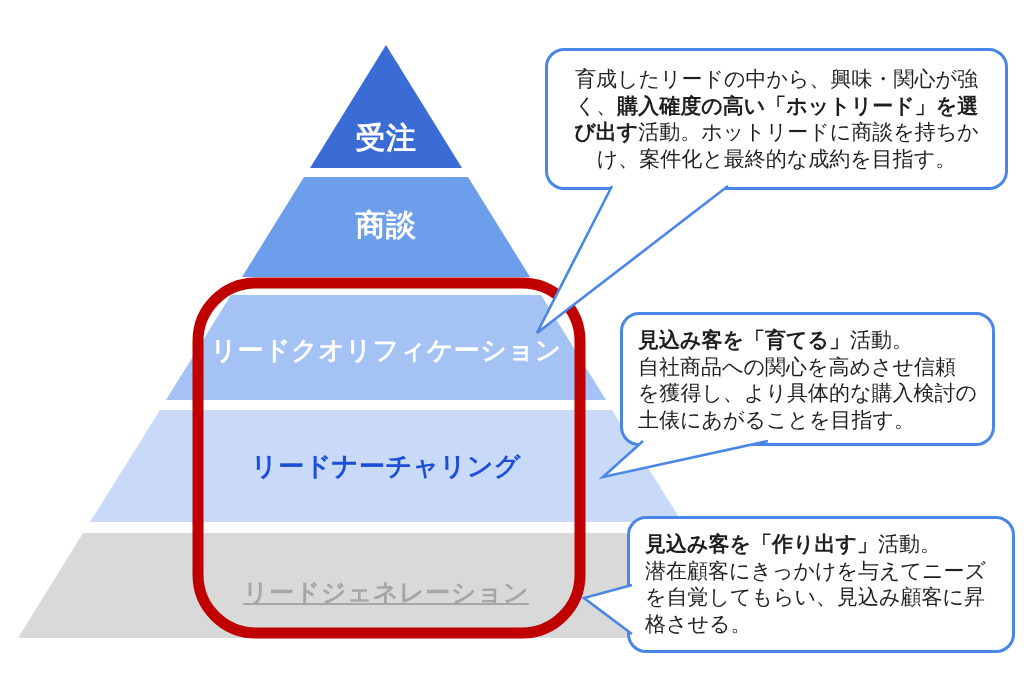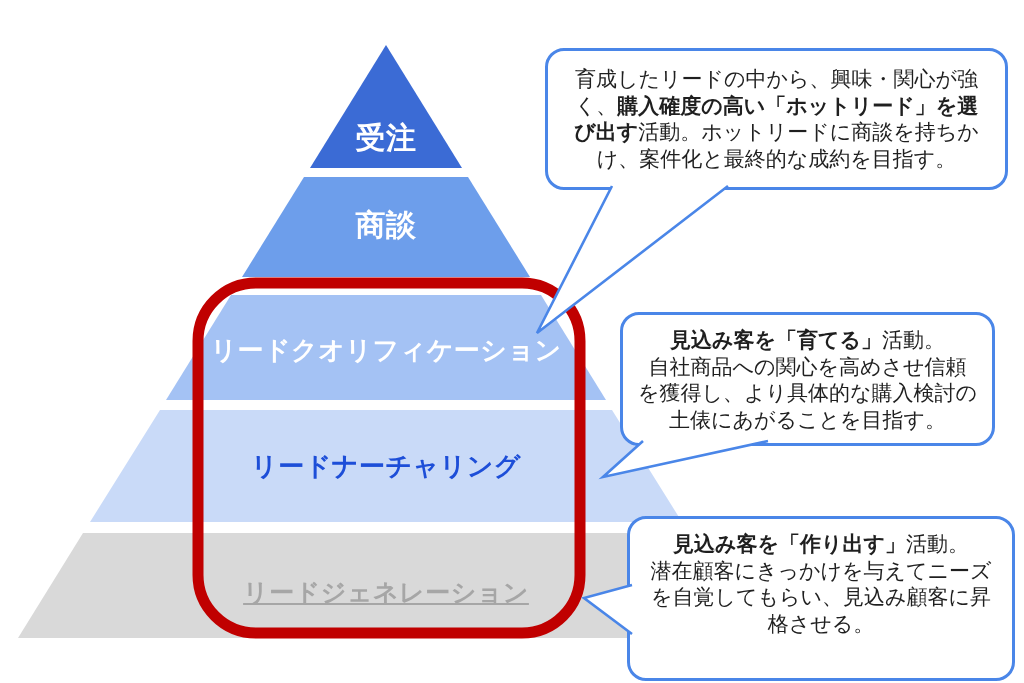--- a/index.html
+++ b/index.html
@@ -14,21 +14,21 @@
   }
   .band-label.big{font-size:30px;}
   .band-label.mid{font-size:26px;}
   .callout{
     position:absolute;box-sizing:border-box;background:#ffffff;
     border:3px solid #4a86e8;border-radius:19px;color:#1f1f1f;
     font-size:21px;line-height:26.5px;z-index:2;
   }
   .callout .b{font-weight:700;}
   .callout.center{text-align:center;padding:15px 26px;}
-  .callout.left{text-align:center;padding:12px 15px;}
+  .callout.left{text-align:left;padding:12px 15px;}
   .tails{z-index:3;pointer-events:none;}
 </style>
 </head>
 <body>
 
 <div class="canvas">
 
   <svg class="layer" viewBox="0 0 1024 683">
     <polygon points="386,45 462,168 310,168" fill="#3b6bd5"></polygon>
     <polygon points="304,177 468,177 530,277 242,277" fill="#6d9eeb"></polygon>
@@ -46,21 +46,21 @@
 
   <div class="callout center" style="left: 545px; top: 48px; width: 463px; height: 142px; border-color: rgb(74, 134, 232);">
     <span>育成したリードの中から、興味・関心が強く、</span><span class="b">購入確度の高い「ホットリード」を選び出す</span><span>活動。ホットリードに商談を持ちかけ、案件化と最終的な成約を目指す。</span>
   </div>
 
   <div class="callout left" style="left: 620px; top: 312px; width: 375px; height: 134px; border-color: rgb(74, 134, 232);">
     <div><span class="b">見込み客を「育てる」</span><span>活動。</span></div>
     <div>自社商品への関心を高めさせ信頼を獲得し、より具体的な購入検討の土俵にあがることを目指す。</div>
   </div>
 
-  <div class="callout left" style="left: 627px; top: 516px; width: 388px; height: 165px; border-color: rgb(74, 134, 232);">
+  <div class="callout left" style="left: 627px; top: 516px; width: 388px; height: 137px; border-color: rgb(74, 134, 232);">
     <div><span class="b">見込み客を「作り出す」</span><span>活動。</span></div>
     <div>潜在顧客にきっかけを与えてニーズを自覚してもらい、見込み顧客に昇格させる。</div>
   </div>
 
   <svg class="layer tails" viewBox="0 0 1024 683">
     <g>
       <polygon points="612,186 728,186 537,333" fill="#ffffff"></polygon>
       <polyline points="612,186 537,333 728,186" fill="none" stroke-width="2.6" stroke="#4a86e8"></polyline>
     </g>
     <g>

